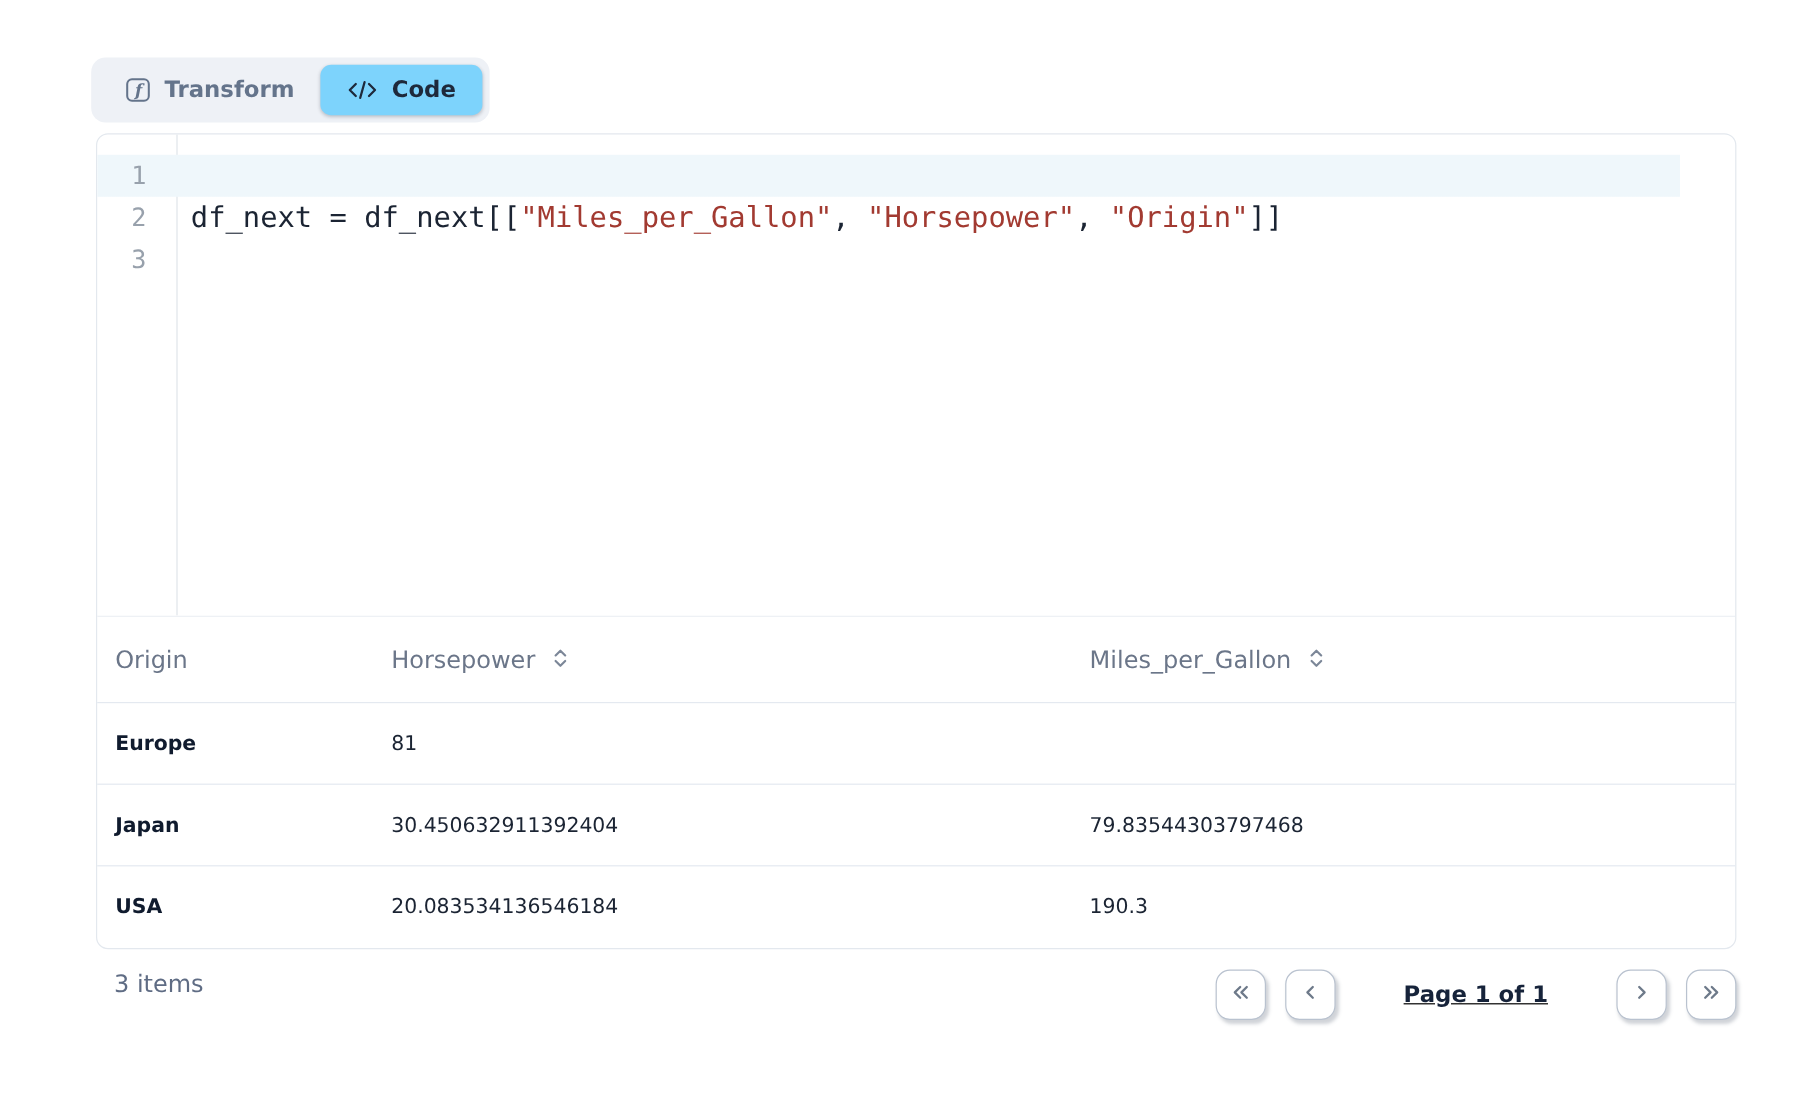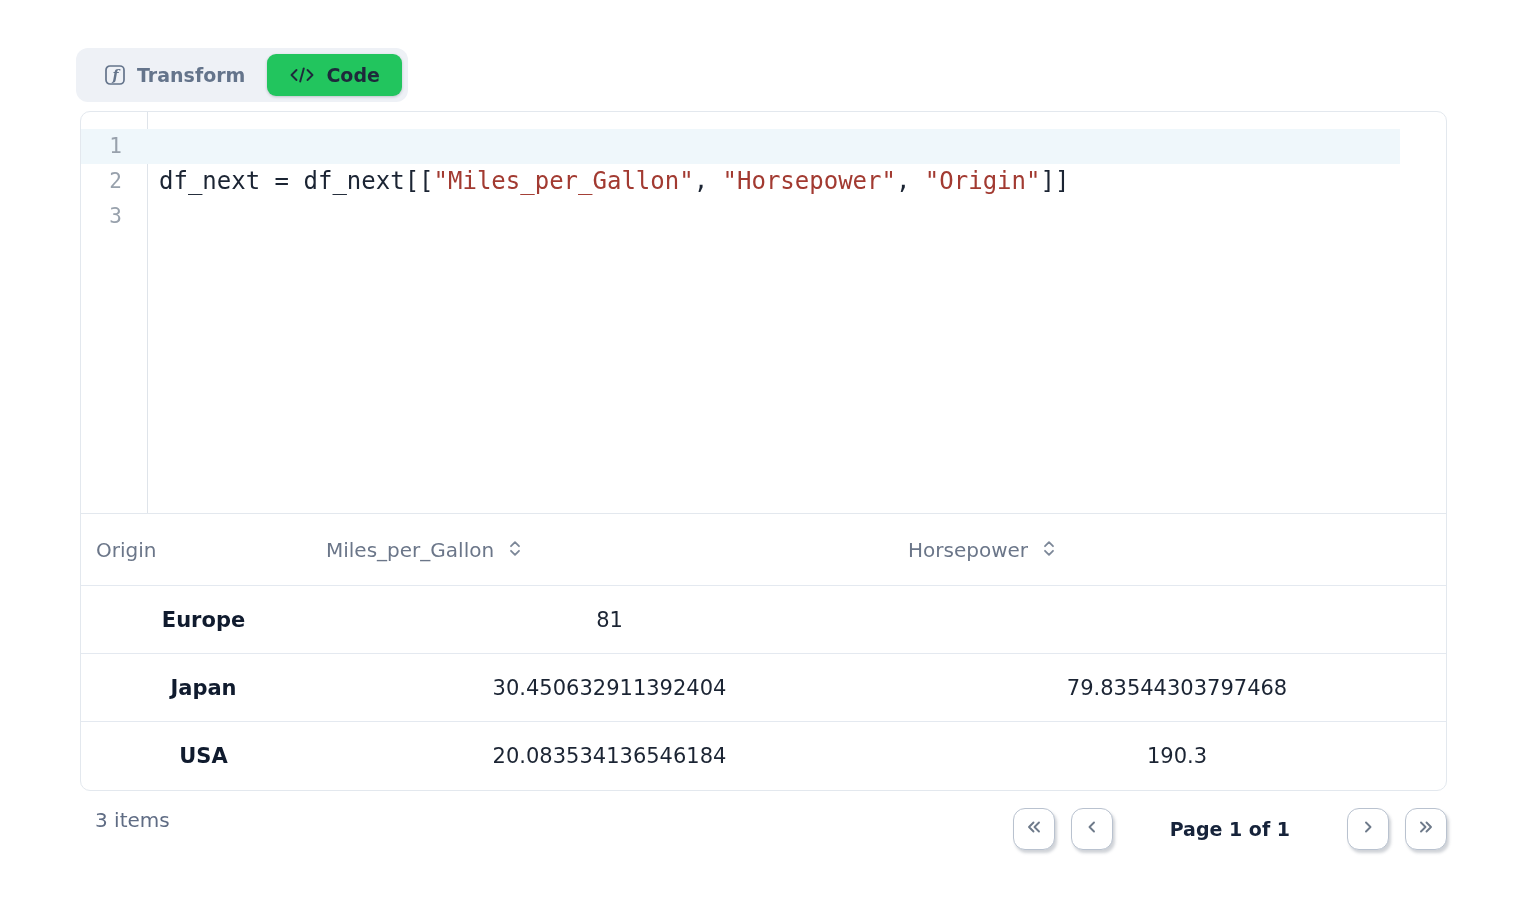--- a/index.html
+++ b/index.html
@@ -26,21 +26,21 @@
     padding: 0 22px;
     height: 42px;
     border-radius: 9px;
     font-size: 19px;
     font-weight: 600;
     color: #64748b;
     cursor: pointer;
     white-space: nowrap;
   }
   .tab.active {
-    background: #22c55e;
+    background: #7dd3fc;
     color: #1e293b;
     box-shadow: 0 1px 3px rgba(15,23,42,0.22);
     text-align: center;
   }
   .tab .icon { display: flex; align-items: center; }
 
   
   .panel {
     margin: 9px 0 0 80px;
     width: 1367px;
@@ -91,55 +91,55 @@
     color: #1b2433;
     white-space: pre;
   }
   .tok-string { color: #a23a31; }
 
   
   .tbl-row {
     display: grid;
     grid-template-columns: 230px 582px 1fr;
     align-items: center;
-    text-align: center;
   }
   .tbl-header { height: 72px; border-bottom: 1px solid #e4e9f0; }
   .tbl-data   { height: 68px; border-bottom: 1px solid #e4e9f0; }
   .tbl-data:last-child { border-bottom: none; }
   .th {
     padding-left: 15px;
     font-size: 20px;
     color: #6b7689;
     font-weight: 500;
     display: flex; align-items: center; gap: 14px;
   }
   .th.sortable { cursor: pointer; }
   .td {
     padding-left: 15px;
-    font-size: 21px;
+    font-size: 17px;
     color: #1b2433;
   }
   .td.row-label { font-weight: 700; color: #101b2e; }
 
   
   .footer {
     margin: 17px 0 0 80px;
     width: 1367px;
     display: flex;
     justify-content: space-between;
   }
   .items-count {
     padding-left: 15px;
     font-size: 20px;
     color: #5f6c84;
   }
   .pager {
     display: flex;
     align-items: center;
+    text-decoration: underline;
   }
   .page-btn {
     width: 42px; height: 42px;
     background: #ffffff;
     border: 1px solid #b9c2cf;
     border-radius: 12px;
     display: flex; align-items: center; justify-content: center;
     box-shadow: 2px 3px 3px rgba(100,110,125,0.30);
     cursor: pointer;
   }
@@ -196,30 +196,30 @@
           <div class="line-number">3</div>
         </div>
       </div>
   </div>
 
   <div class="tbl-row tbl-header">
     <div class="th">
       <span>Origin</span>
     </div>
     <div class="th sortable">
-      <span>Miles_per_Gallon</span>
+      <span>Horsepower</span>
       <span>
         <svg width="14" height="17" viewBox="0 0 14 17" fill="none" stroke="#7c8798" stroke-width="1.8" stroke-linecap="round" stroke-linejoin="round">
           <path d="M3 6.2 L7 2.2 L11 6.2"></path>
           <path d="M3 10.8 L7 14.8 L11 10.8"></path>
         </svg>
       </span>
     </div>
     <div class="th sortable">
-      <span>Horsepower</span>
+      <span>Miles_per_Gallon</span>
       <span>
         <svg width="14" height="17" viewBox="0 0 14 17" fill="none" stroke="#7c8798" stroke-width="1.8" stroke-linecap="round" stroke-linejoin="round">
           <path d="M3 6.2 L7 2.2 L11 6.2"></path>
           <path d="M3 10.8 L7 14.8 L11 10.8"></path>
         </svg>
       </span>
     </div>
   </div>
 
   <div>

